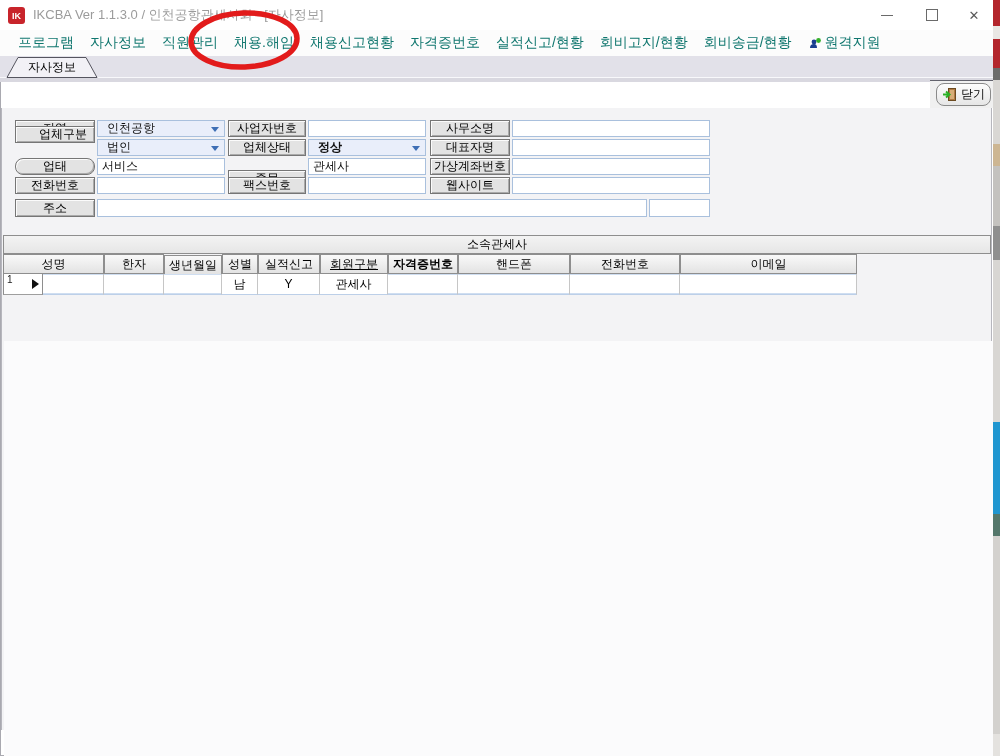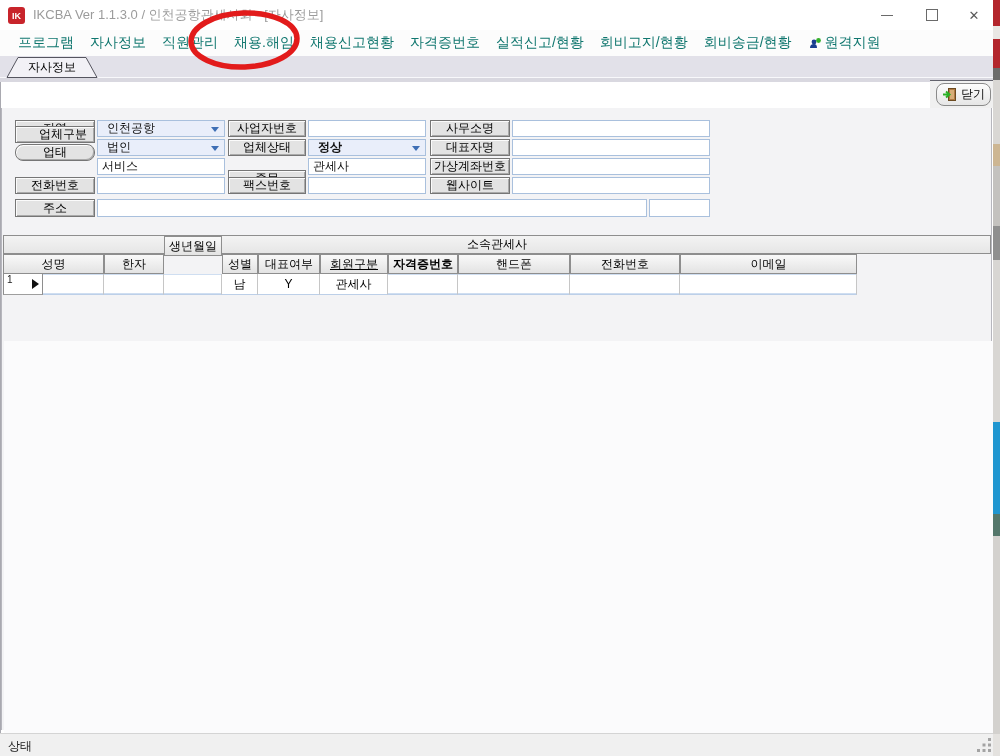--- a/index.html
+++ b/index.html
@@ -183,21 +183,21 @@
       </div>
       <div class="flabel" style="left: 228px; top: 139px; width: 78px; height: 17px;">업체상태</div>
       <div class="finput fcombo" style="left: 308px; top: 139px; width: 118px; height: 17px; font-weight: bold;">
         <span>정상</span>
         <span class="combo-arrow" style="border-top-color: rgb(63, 111, 181);"></span>
       </div>
       <div class="flabel" style="left: 430px; top: 139px; width: 80px; height: 17px; text-align: center;">대표자명</div>
       <div class="finput" style="left: 512px; top: 139px; width: 198px; height: 17px;">
         <span></span>
       </div>
-      <div class="flabel" style="left: 15px; top: 144px; width: 80px; height: 17px; border-radius: 8px;">업태</div>
+      <div class="flabel" style="left: 15px; top: 158px; width: 80px; height: 17px; border-radius: 8px;">업태</div>
       <div class="finput" style="left: 97px; top: 158px; width: 128px; height: 17px;">
         <span>서비스</span>
       </div>
       <div class="flabel" style="left: 228px; top: 170px; width: 78px; height: 17px;">종목</div>
       <div class="finput" style="left: 308px; top: 158px; width: 118px; height: 17px;">
         <span>관세사</span>
       </div>
       <div class="flabel" style="left: 430px; top: 158px; width: 80px; height: 17px;">가상계좌번호</div>
       <div class="finput" style="left: 512px; top: 158px; width: 198px; height: 17px;">
         <span></span>
@@ -219,23 +219,23 @@
         <span></span>
       </div>
       <div class="finput" style="left: 649px; top: 199px; width: 61px; height: 18px;">
         <span></span>
       </div>
     </div>
   <div id="grid-layer">
       <div class="ggroup" style="left: 3px; top: 235px; width: 988px; height: 19px;">소속관세사</div>
       <div class="ghead" style="left: 3px; top: 254px; width: 101px; height: 20px;">성명</div>
       <div class="ghead" style="left: 104px; top: 254px; width: 60px; height: 20px;">한자</div>
-      <div class="ghead" style="left: 164px; top: 236px; width: 58px; height: 20px;">생년월일</div>
+      <div class="ghead" style="left: 164px; top: 255px; width: 58px; height: 20px;">생년월일</div>
       <div class="ghead" style="left: 222px; top: 254px; width: 36px; height: 20px;">성별</div>
-      <div class="ghead" style="left: 258px; top: 254px; width: 62px; height: 20px;">대표여부</div>
+      <div class="ghead" style="left: 258px; top: 254px; width: 62px; height: 20px;">실적신고</div>
       <div class="ghead" style="left: 320px; top: 254px; width: 68px; height: 20px; text-decoration: underline;">회원구분</div>
       <div class="ghead" style="left: 388px; top: 254px; width: 70px; height: 20px; font-weight: bold;">자격증번호</div>
       <div class="ghead" style="left: 458px; top: 254px; width: 112px; height: 20px;">핸드폰</div>
       <div class="ghead" style="left: 570px; top: 254px; width: 110px; height: 20px;">전화번호</div>
       <div class="ghead" style="left: 680px; top: 254px; width: 177px; height: 20px;">이메일</div>
       <div class="gsel" style="left: 3px; top: 274px; width: 40px; height: 21px;">
         <span class="rownum">1</span>
         <span class="rowarrow"></span>
       </div>
       <div class="gcell edit" style="left: 43px; top: 274px; width: 61px; height: 21px;"></div>
@@ -243,33 +243,20 @@
       <div class="gcell edit" style="left: 164px; top: 274px; width: 58px; height: 21px;"></div>
       <div class="gcell" style="left: 222px; top: 274px; width: 36px; height: 21px;">남</div>
       <div class="gcell" style="left: 258px; top: 274px; width: 62px; height: 21px;">Y</div>
       <div class="gcell" style="left: 320px; top: 274px; width: 68px; height: 21px;">관세사</div>
       <div class="gcell edit" style="left: 388px; top: 274px; width: 70px; height: 21px;"></div>
       <div class="gcell edit" style="left: 458px; top: 274px; width: 112px; height: 21px;"></div>
       <div class="gcell edit" style="left: 570px; top: 274px; width: 110px; height: 21px;"></div>
       <div class="gcell edit" style="left: 680px; top: 274px; width: 177px; height: 21px;"></div>
     </div>
 
-  <div class="statusbar">
-    <span class="status-text">상태</span>
-    <svg class="grip" width="15" height="15">
-      <g fill="#a3a3a3">
-        <rect x="11" y="0" width="3" height="3"></rect>
-        <rect x="11" y="5.5" width="3" height="3"></rect>
-        <rect x="5.5" y="5.5" width="3" height="3"></rect>
-        <rect x="11" y="11" width="3" height="3"></rect>
-        <rect x="5.5" y="11" width="3" height="3"></rect>
-        <rect x="0" y="11" width="3" height="3"></rect>
-      </g>
-    </svg>
-  </div>
 
   <div class="edge-strip">
       <div class="edge-seg" style="top: 0px; height: 26px; background: rgb(179, 38, 44);"></div>
       <div class="edge-seg" style="top: 26px; height: 13px; background: rgb(233, 231, 228);"></div>
       <div class="edge-seg" style="top: 39px; height: 29px; background: rgb(179, 38, 44);"></div>
       <div class="edge-seg" style="top: 68px; height: 12px; background: rgb(107, 107, 107);"></div>
       <div class="edge-seg" style="top: 80px; height: 64px; background: rgb(217, 215, 212);"></div>
       <div class="edge-seg" style="top: 144px; height: 22px; background: rgb(205, 182, 147);"></div>
       <div class="edge-seg" style="top: 166px; height: 60px; background: rgb(196, 194, 191);"></div>
       <div class="edge-seg" style="top: 226px; height: 34px; background: rgb(143, 143, 143);"></div>

